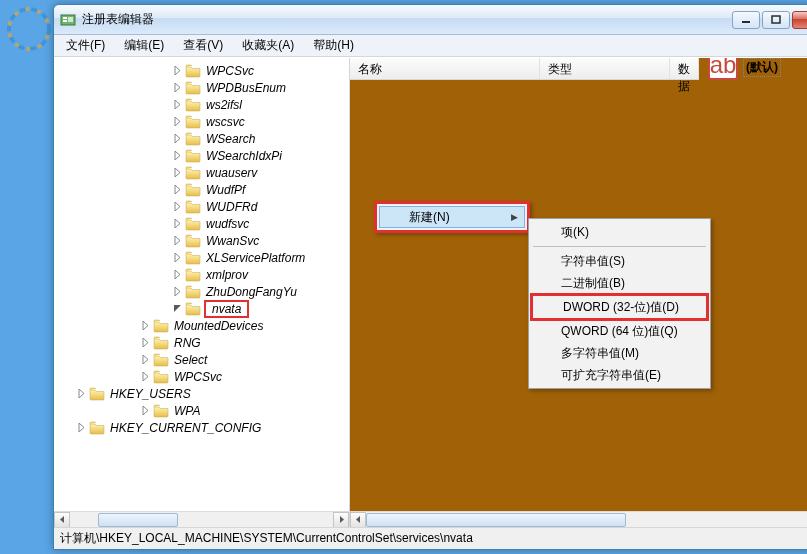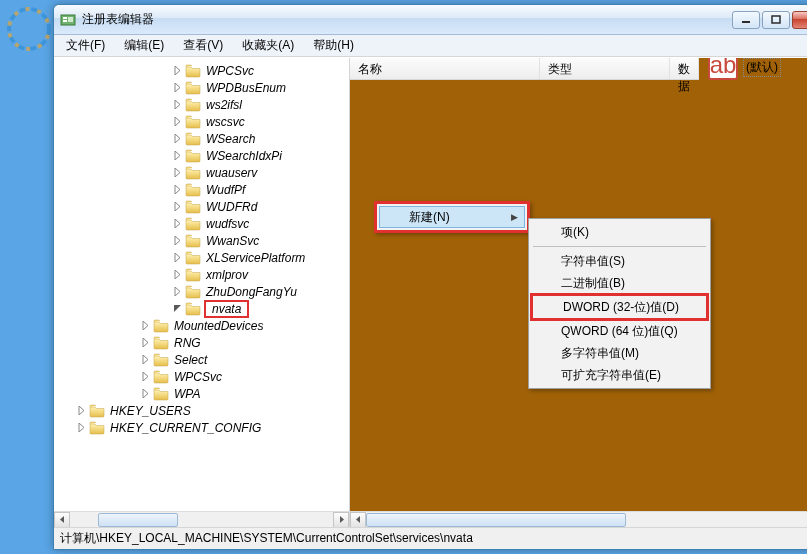--- a/index.html
+++ b/index.html
@@ -39,21 +39,21 @@
 .col.name { width: 190px; }
 .col.type { width: 130px; }
 .col.data { flex: 1; }
 .list-body { flex: 1; position: relative; }
 .row { display: flex; align-items: center; height: 18px; }
 .cell { padding: 1px 8px; }
 .cell.name { width: 190px; display: flex; align-items: center; }
 .cell.type { width: 130px; text-align: right; }
 .cell.data { flex: 1; }
 .val-icon { width: 32px; height: 16px; margin-right: 4px; display: inline-flex; align-items: center; justify-content: center; }
-.cell.name .txt { border: 1px dotted #888; padding: 0 2px; }
+.cell.name .txt { border: 1px dotted #888; padding: 0 2px; font-weight: bold; }
 
 .statusbar { height: 22px; background: #f0f0f0; border-top: 1px solid #d6d6d6; display: flex; align-items: center; padding: 0 6px; }
 
 .scrollbar-h { position: absolute; bottom: 0; left: 0; right: 0; height: 16px; background: #f0f0f0; border-top: 1px solid #dcdcdc; display: flex; align-items: center; }
 .sb-btn { width: 16px; height: 16px; background: linear-gradient(#fdfdfd,#e3e3e3); border: 1px solid #c5c5c5; display: flex; align-items: center; justify-content: center; }
 .sb-track { flex: 1; height: 16px; position: relative; }
 .sb-thumb { position: absolute; top: 1px; height: 14px; background: linear-gradient(#eef4fb,#cfe1f4); border: 1px solid #9cb9d6; border-radius: 2px; }
 .tree-pane .sb-thumb { left: 28px; width: 80px; }
 .list-pane .scrollbar-h .sb-thumb { left: 0; width: 260px; }
 
@@ -413,48 +413,48 @@
             </span>
             <span class="folder-icon">
               <svg viewBox="0 0 16 14" width="16" height="14">
                 <path class="svg-folder" d="M1 3 h5 l1.5 1.5 H15 V12 a1 1 0 0 1 -1 1 H2 a1 1 0 0 1 -1 -1 Z"></path>
                 <path d="M1 3 V2 a1 1 0 0 1 1 -1 h4 l1 1" fill="#f5d87a" stroke="#c7a24a" stroke-width=".5"></path>
               </svg>
             </span>
             <span class="node-label">WPCSvc</span>
           </div>
           <div class="node">
+            <span class="indent" style="width:16px"></span>
+            <span class="toggle">
+              <svg width="9" height="9">
+                <path d="M2 0 L7 4.5 L2 9 Z" fill="none" stroke="#888"></path>
+              </svg>
+            </span>
+            <span class="folder-icon">
+              <svg viewBox="0 0 16 14" width="16" height="14">
+                <path class="svg-folder" d="M1 3 h5 l1.5 1.5 H15 V12 a1 1 0 0 1 -1 1 H2 a1 1 0 0 1 -1 -1 Z"></path>
+                <path d="M1 3 V2 a1 1 0 0 1 1 -1 h4 l1 1" fill="#f5d87a" stroke="#c7a24a" stroke-width=".5"></path>
+              </svg>
+            </span>
+            <span class="node-label">HKEY_USERS</span>
+          </div>
+          <div class="node">
             <span class="indent" style="width:80px"></span>
             <span class="toggle">
               <svg width="9" height="9">
                 <path d="M2 0 L7 4.5 L2 9 Z" fill="none" stroke="#888"></path>
               </svg>
             </span>
             <span class="folder-icon">
               <svg viewBox="0 0 16 14" width="16" height="14">
                 <path class="svg-folder" d="M1 3 h5 l1.5 1.5 H15 V12 a1 1 0 0 1 -1 1 H2 a1 1 0 0 1 -1 -1 Z"></path>
                 <path d="M1 3 V2 a1 1 0 0 1 1 -1 h4 l1 1" fill="#f5d87a" stroke="#c7a24a" stroke-width=".5"></path>
               </svg>
             </span>
             <span class="node-label">WPA</span>
-          </div>
-          <div class="node">
-            <span class="indent" style="width:16px"></span>
-            <span class="toggle">
-              <svg width="9" height="9">
-                <path d="M2 0 L7 4.5 L2 9 Z" fill="none" stroke="#888"></path>
-              </svg>
-            </span>
-            <span class="folder-icon">
-              <svg viewBox="0 0 16 14" width="16" height="14">
-                <path class="svg-folder" d="M1 3 h5 l1.5 1.5 H15 V12 a1 1 0 0 1 -1 1 H2 a1 1 0 0 1 -1 -1 Z"></path>
-                <path d="M1 3 V2 a1 1 0 0 1 1 -1 h4 l1 1" fill="#f5d87a" stroke="#c7a24a" stroke-width=".5"></path>
-              </svg>
-            </span>
-            <span class="node-label">HKEY_USERS</span>
           </div>
           <div class="node">
             <span class="indent" style="width:16px"></span>
             <span class="toggle">
               <svg width="9" height="9">
                 <path d="M2 0 L7 4.5 L2 9 Z" fill="none" stroke="#888"></path>
               </svg>
             </span>
             <span class="folder-icon">
               <svg viewBox="0 0 16 14" width="16" height="14">

